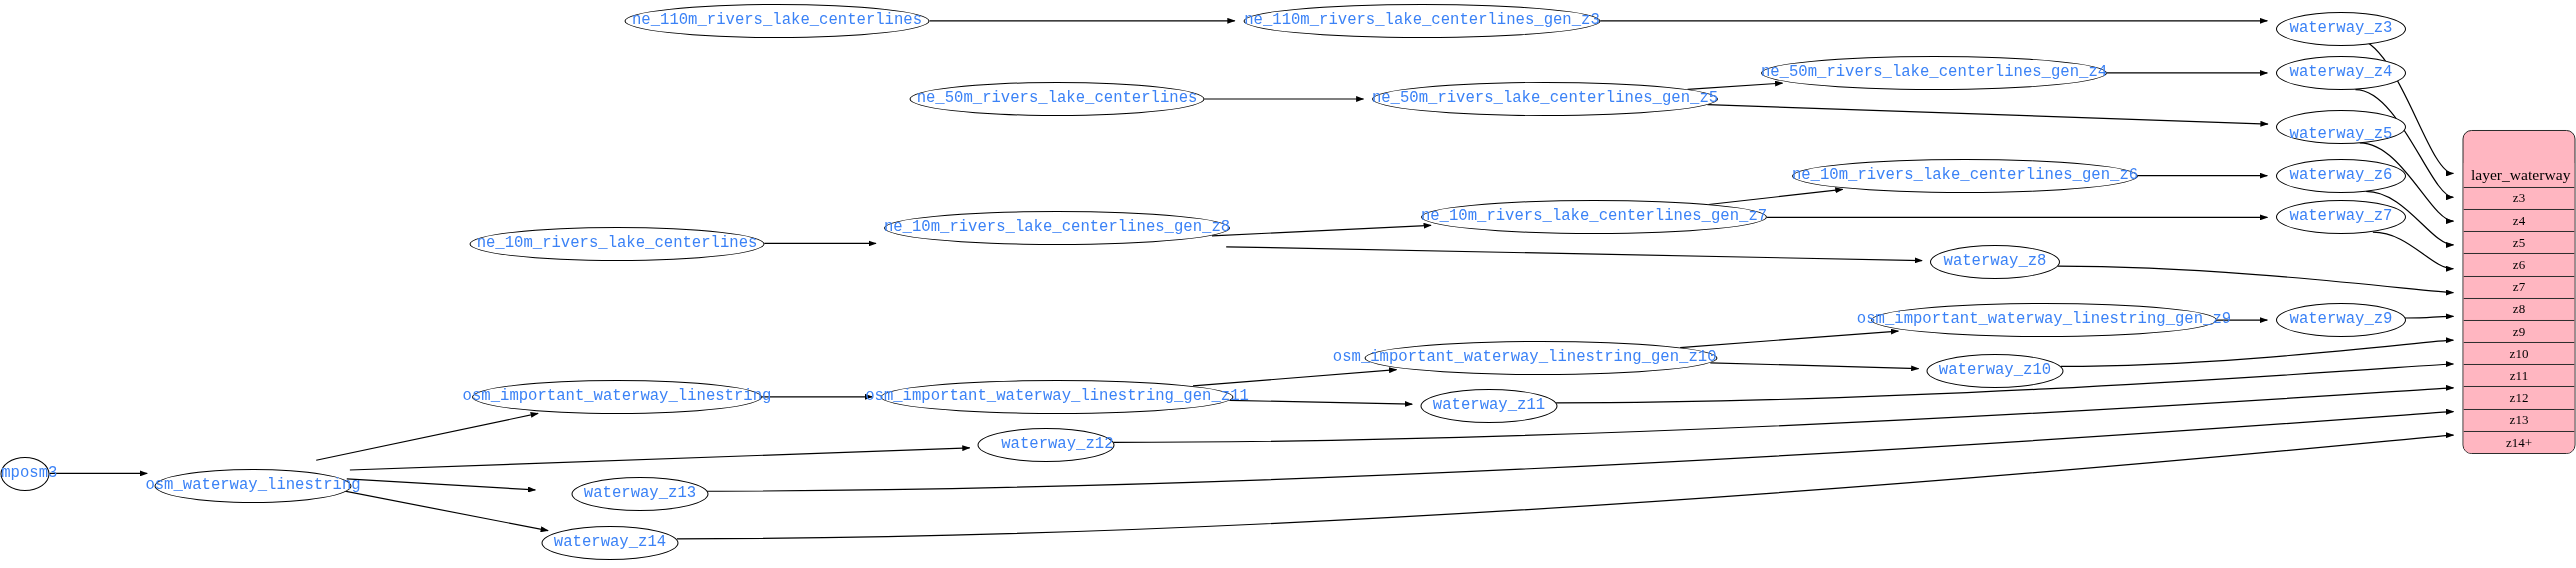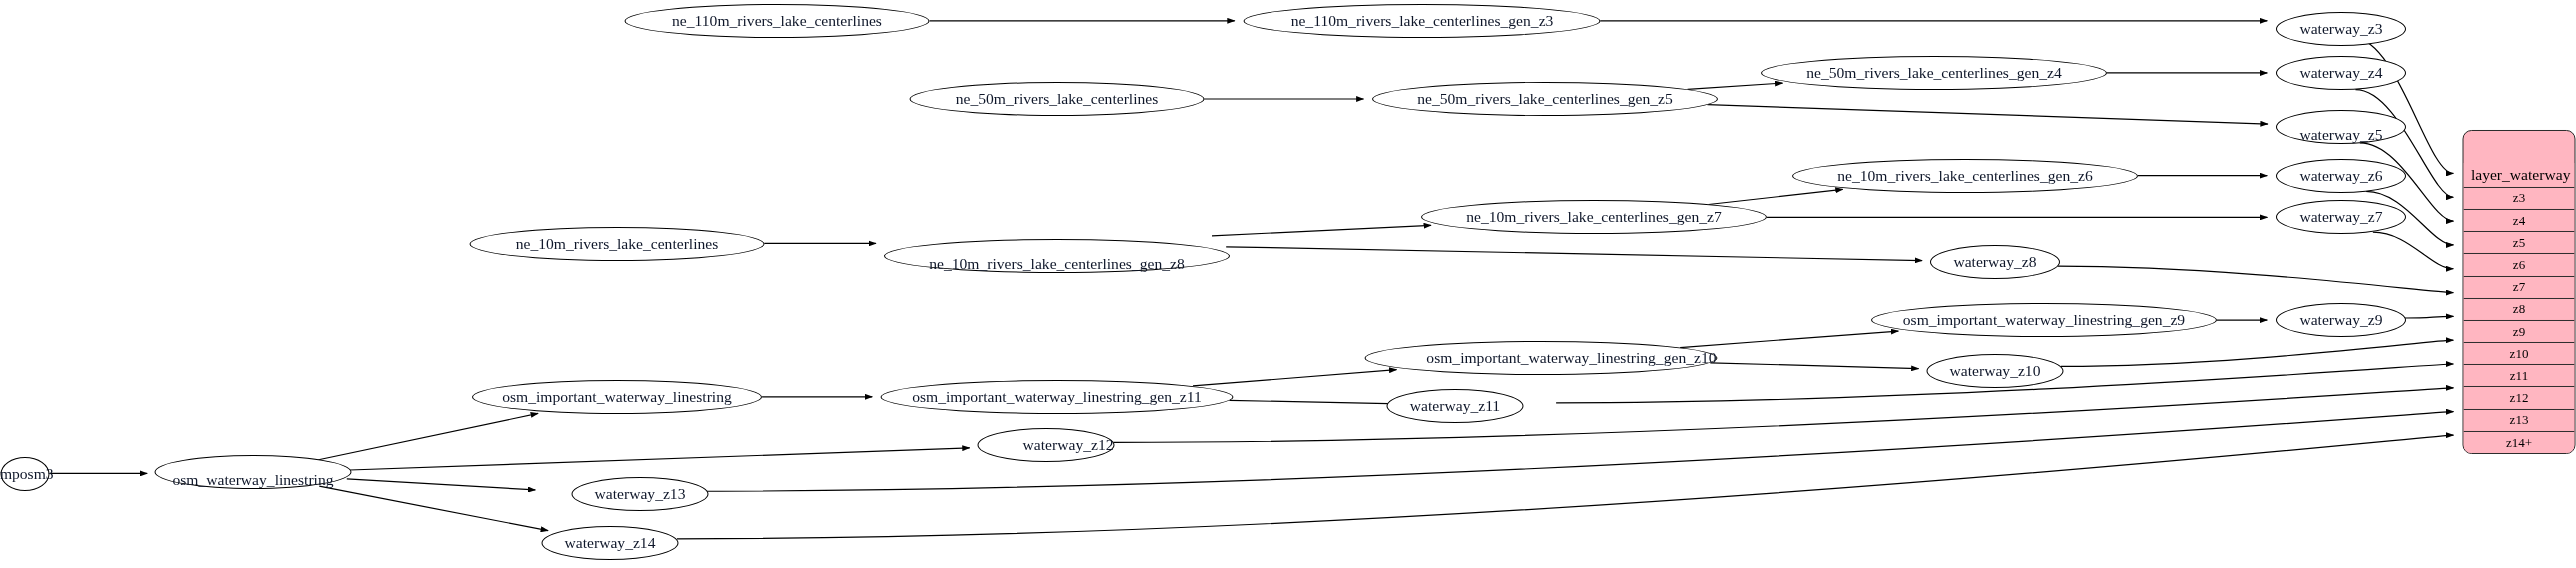--- a/index.html
+++ b/index.html
@@ -14,23 +14,23 @@
   #edges{position:absolute;left:0;top:0;width:2576px;height:568px;}
   .node{
     position:absolute;
     display:flex;
     align-items:center;
     justify-content:center;
     border:1.2px solid #000000;
     border-radius:50%/50%;
     background:#ffffff;
     box-sizing:border-box;
-    color:#0f172a;
+    color:#3b82f6;
     white-space:nowrap;
-    font-family:Liberation Serif, serif;
+    font-family:Liberation Mono, monospace;
     font-size:15.6px;
     line-height:1;
     transform:translate(-50%,-50%);
     z-index:2;
   }
   .table-node{
     position:absolute;
     transform:translate(-50%,-50%);
     border:1.2px solid #2b2b2b;
     border-radius:9px;
@@ -98,21 +98,21 @@
         <path d="M2089.655860960753,541.0827714399675 C2632.060723528414,541.0827714399675 3265,489 3295,489" fill="none" stroke="#000000" stroke-width="1.6" marker-end="url(#arrow)"></path>
         <path d="M1494.8034288314439,594.3025573664615 C2304.8918858572943,594.3025573664615 3265,521 3295,521" fill="none" stroke="#000000" stroke-width="1.6" marker-end="url(#arrow)"></path>
         <path d="M909.5555589293821,659.9403606457345 C1983.0055574111602,659.9403606457345 3265,553 3295,553" fill="none" stroke="#000000" stroke-width="1.6" marker-end="url(#arrow)"></path>
         <path d="M908.591255637594,723.7714311633149 C1982.4751906006766,723.7714311633149 3265,584.5 3295,584.5" fill="none" stroke="#000000" stroke-width="1.6" marker-end="url(#arrow)"></path>
       </g>
   </svg>
   <div id="nodes">
       <div class="node" style="left: 24.6px; top: 474px; width: 49px; height: 34px;">
         <span>imposm3</span>
       </div>
-      <div class="node" style="left: 253px; top: 472px; width: 197px; height: 34px; align-items: flex-end;">
+      <div class="node" style="left: 253px; top: 486px; width: 197px; height: 34px;">
         <span>osm_waterway_linestring</span>
       </div>
       <div class="node" style="left: 617px; top: 397px; width: 290px; height: 34px;">
         <span>osm_important_waterway_linestring</span>
       </div>
       <div class="node" style="left: 1057px; top: 397px; width: 353px; height: 34px;">
         <span>osm_important_waterway_linestring_gen_z11</span>
       </div>
       <div class="node" style="left: 1541px; top: 358px; width: 353px; height: 34px; justify-content: flex-end;">
         <span>osm_important_waterway_linestring_gen_z10</span>
@@ -131,21 +131,21 @@
       </div>
       <div class="node" style="left: 1545px; top: 99px; width: 346px; height: 34px;">
         <span>ne_50m_rivers_lake_centerlines_gen_z5</span>
       </div>
       <div class="node" style="left: 1934px; top: 73px; width: 346px; height: 34px;">
         <span>ne_50m_rivers_lake_centerlines_gen_z4</span>
       </div>
       <div class="node" style="left: 617px; top: 244px; width: 295px; height: 34px;">
         <span>ne_10m_rivers_lake_centerlines</span>
       </div>
-      <div class="node" style="left: 1057px; top: 256px; width: 346px; height: 34px; align-items: flex-end;">
+      <div class="node" style="left: 1057px; top: 228px; width: 346px; height: 34px;">
         <span>ne_10m_rivers_lake_centerlines_gen_z8</span>
       </div>
       <div class="node" style="left: 1594px; top: 217px; width: 346px; height: 34px;">
         <span>ne_10m_rivers_lake_centerlines_gen_z7</span>
       </div>
       <div class="node" style="left: 1965px; top: 176px; width: 346px; height: 34px;">
         <span>ne_10m_rivers_lake_centerlines_gen_z6</span>
       </div>
       <div class="node" style="left: 2341px; top: 29px; width: 130px; height: 34px;">
         <span>waterway_z3</span>
@@ -164,21 +164,21 @@
       </div>
       <div class="node" style="left: 1995px; top: 262px; width: 130px; height: 34px;">
         <span>waterway_z8</span>
       </div>
       <div class="node" style="left: 2341px; top: 320px; width: 130px; height: 34px;">
         <span>waterway_z9</span>
       </div>
       <div class="node" style="left: 1995px; top: 371px; width: 137px; height: 34px;">
         <span>waterway_z10</span>
       </div>
-      <div class="node" style="left: 1455px; top: 406px; width: 137px; height: 34px;">
+      <div class="node" style="left: 1489px; top: 406px; width: 137px; height: 34px;">
         <span>waterway_z11</span>
       </div>
       <div class="node" style="left: 1046px; top: 445px; width: 137px; height: 34px; justify-content: flex-end;">
         <span>waterway_z12</span>
       </div>
       <div class="node" style="left: 640px; top: 494px; width: 137px; height: 34px;">
         <span>waterway_z13</span>
       </div>
       <div class="node" style="left: 610px; top: 543px; width: 137px; height: 34px;">
         <span>waterway_z14</span>

